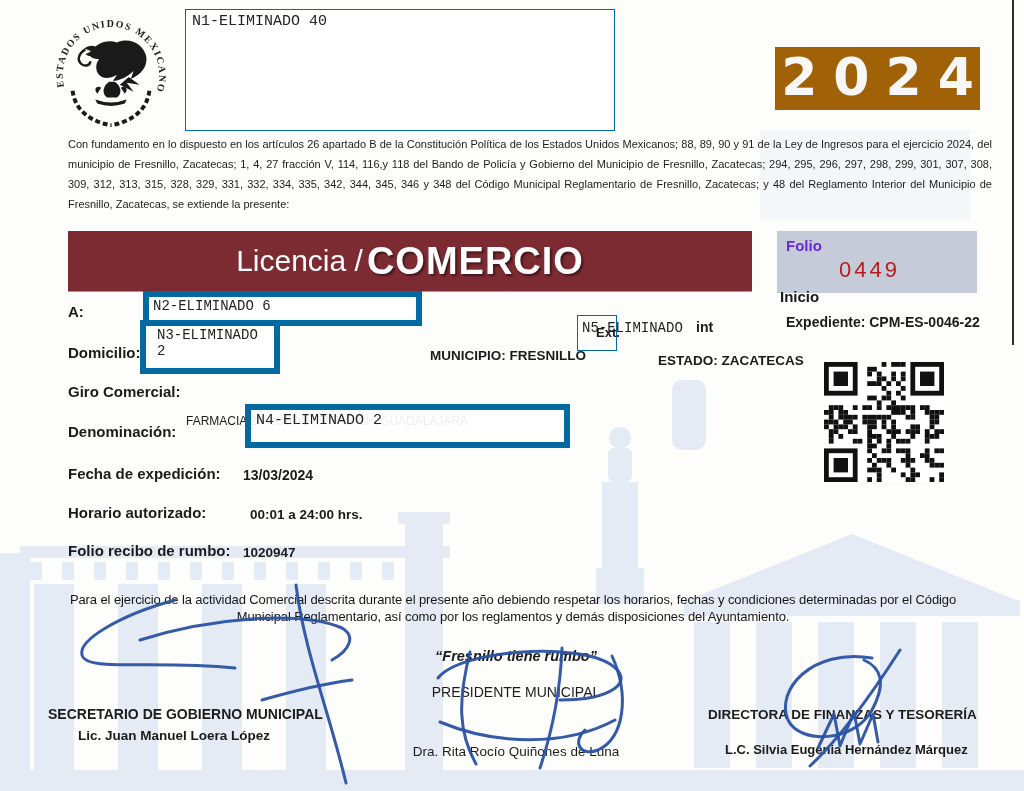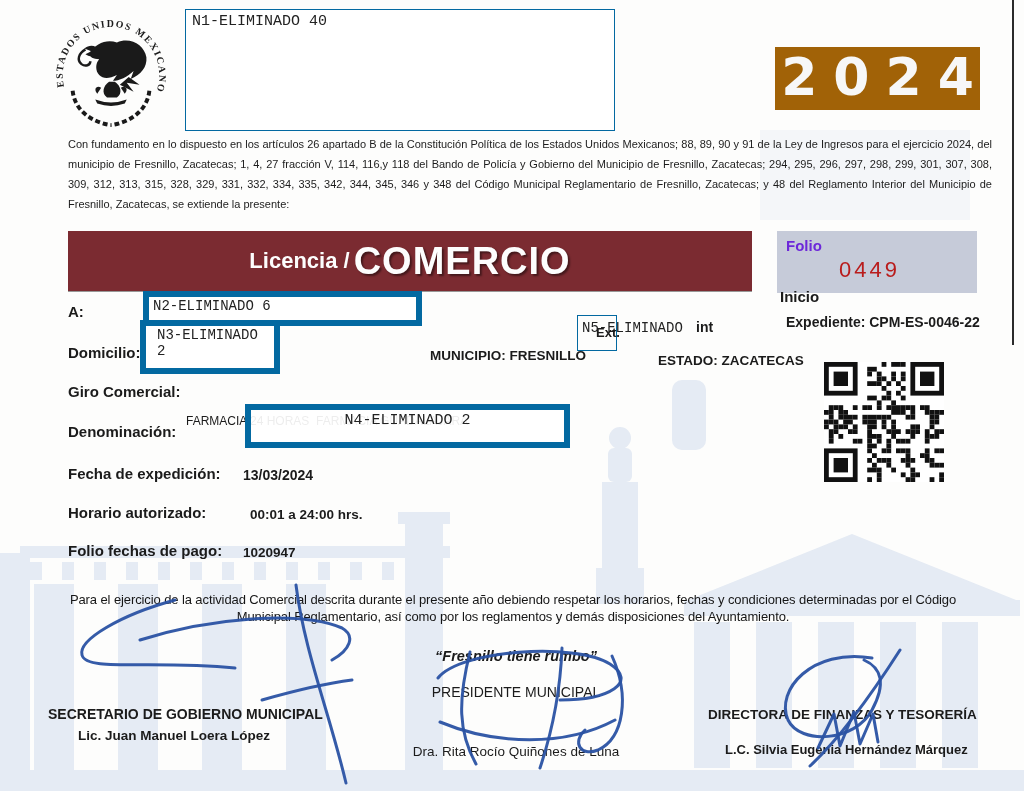--- a/index.html
+++ b/index.html
@@ -6,21 +6,21 @@
   .page{position:relative;width:1024px;height:791px;background:#fdfdfc;overflow:hidden;
         font-family:"Liberation Sans",sans-serif;color:#1b1b1b;}
   .abs{position:absolute;}
   .lbl{font-weight:bold;font-size:15px;}
   .val{font-weight:bold;font-size:14px;}
   .mono{font-family:"Liberation Mono","DejaVu Sans Mono",monospace;font-size:14px;color:#222;}
   .redbox{border:6px solid #0369a1;background:rgba(255,255,255,.92);}
   .legal{font-size:11px;line-height:20px;text-align:justify;color:#1c1c1c;}
   .banner{background:#7b2b31;display:flex;align-items:center;justify-content:center;
           color:#fdfdfd;box-shadow:0 1px 0 rgba(0,0,0,.4);}
-  .banner .pre{font-size:22px;font-weight:bold;margin-right:4px;}
+  .banner .pre{font-size:30px;font-weight:normal;margin-right:4px;}
   .banner .main{font-size:38px;font-weight:900;letter-spacing:1px;text-shadow:2px 2px 2px rgba(0,0,0,.45);}
   .foliobox{background:#c6cbd9;}
   .foliolabel{font-weight:bold;font-size:15px;color:#6d28d9;}
   .folionum{font-size:22px;letter-spacing:3px;color:#b91c1c;}
   .yearbadge{background:#a16207;display:flex;align-items:flex-start;justify-content:center;}
   .yearbadge span{color:#f7f7f7;font-weight:900;font-size:52px;letter-spacing:16px;padding-left:16px;
                   font-family:"DejaVu Sans","Liberation Sans",sans-serif;}
   .cond{font-size:13px;line-height:16.5px;text-align:center;color:#161616;letter-spacing:-.1px;}
   .motto{font-style:italic;font-weight:bold;font-size:14.5px;text-align:center;}
   .sig path{fill:none;stroke:#2a52a3;stroke-width:3;stroke-linecap:round;stroke-linejoin:round;opacity:.95;}
@@ -322,30 +322,30 @@
         <rect x="86.39999999999999" y="0" width="33.6" height="33.6" fill="#111"></rect>
         <rect x="91.2" y="4.8" width="24" height="24" fill="#fff"></rect>
         <rect x="96" y="9.6" width="14.399999999999999" height="14.399999999999999" fill="#111"></rect>
         <rect x="0" y="86.39999999999999" width="33.6" height="33.6" fill="#111"></rect>
         <rect x="4.8" y="91.2" width="24" height="24" fill="#fff"></rect>
         <rect x="9.6" y="96" width="14.399999999999999" height="14.399999999999999" fill="#111"></rect>
       </svg></div>
 
   <div class="abs lbl" style="left:68px;top:423px;">Denominación:</div>
   <div class="abs redbox" style="left:245px;top:404px;width:313px;height:32px;">
-    <div class="mono" style="padding:2px 11px;font-size:15px;text-align:center;">N4-ELIMINADO 2</div>
+    <div class="mono" style="padding:2px 5px;font-size:15px;">N4-ELIMINADO 2</div>
   </div>
 
   <div class="abs lbl" style="left:68px;top:465px;">Fecha de expedición:</div>
   <div class="abs val" style="left:243px;top:467px;">13/03/2024</div>
 
   <div class="abs lbl" style="left:68px;top:504px;">Horario autorizado:</div>
   <div class="abs val" style="left:250px;top:507px;font-size:13.5px;">00:01 a 24:00 hrs.</div>
 
-  <div class="abs lbl" style="left:68px;top:542px;">Folio fechas de pago:</div>
+  <div class="abs lbl" style="left:68px;top:542px;">Folio recibo de rumbo:</div>
   <div class="abs val" style="left:243px;top:545px;font-size:13.5px;">1020947</div>
 
   <div class="abs cond" style="left:52px;top:592px;width:922px;">Para el ejercicio de la actividad Comercial descrita durante el presente año debiendo respetar los horarios, fechas y condiciones determinadas por el Código Municipal Reglamentario, así como por los reglamentos y demás disposiciones del Ayuntamiento.</div>
 
   <div class="abs motto" style="left:400px;top:648px;width:232px;">“Fresnillo tiene rumbo”</div>
   <div class="abs ctr" style="left:416px;top:684px;width:200px;font-size:14px;">PRESIDENTE MUNICIPAL</div>
   <div class="abs ctr" style="left:396px;top:744px;width:240px;font-size:13.5px;">Dra. Rita Rocío Quiñones de Luna</div>
 
   <div class="abs" style="left:48px;top:706px;font-weight:bold;font-size:14px;">SECRETARIO DE GOBIERNO MUNICIPAL</div>
   <div class="abs" style="left:78px;top:728px;font-weight:bold;font-size:13.5px;">Lic. Juan Manuel Loera López</div>

